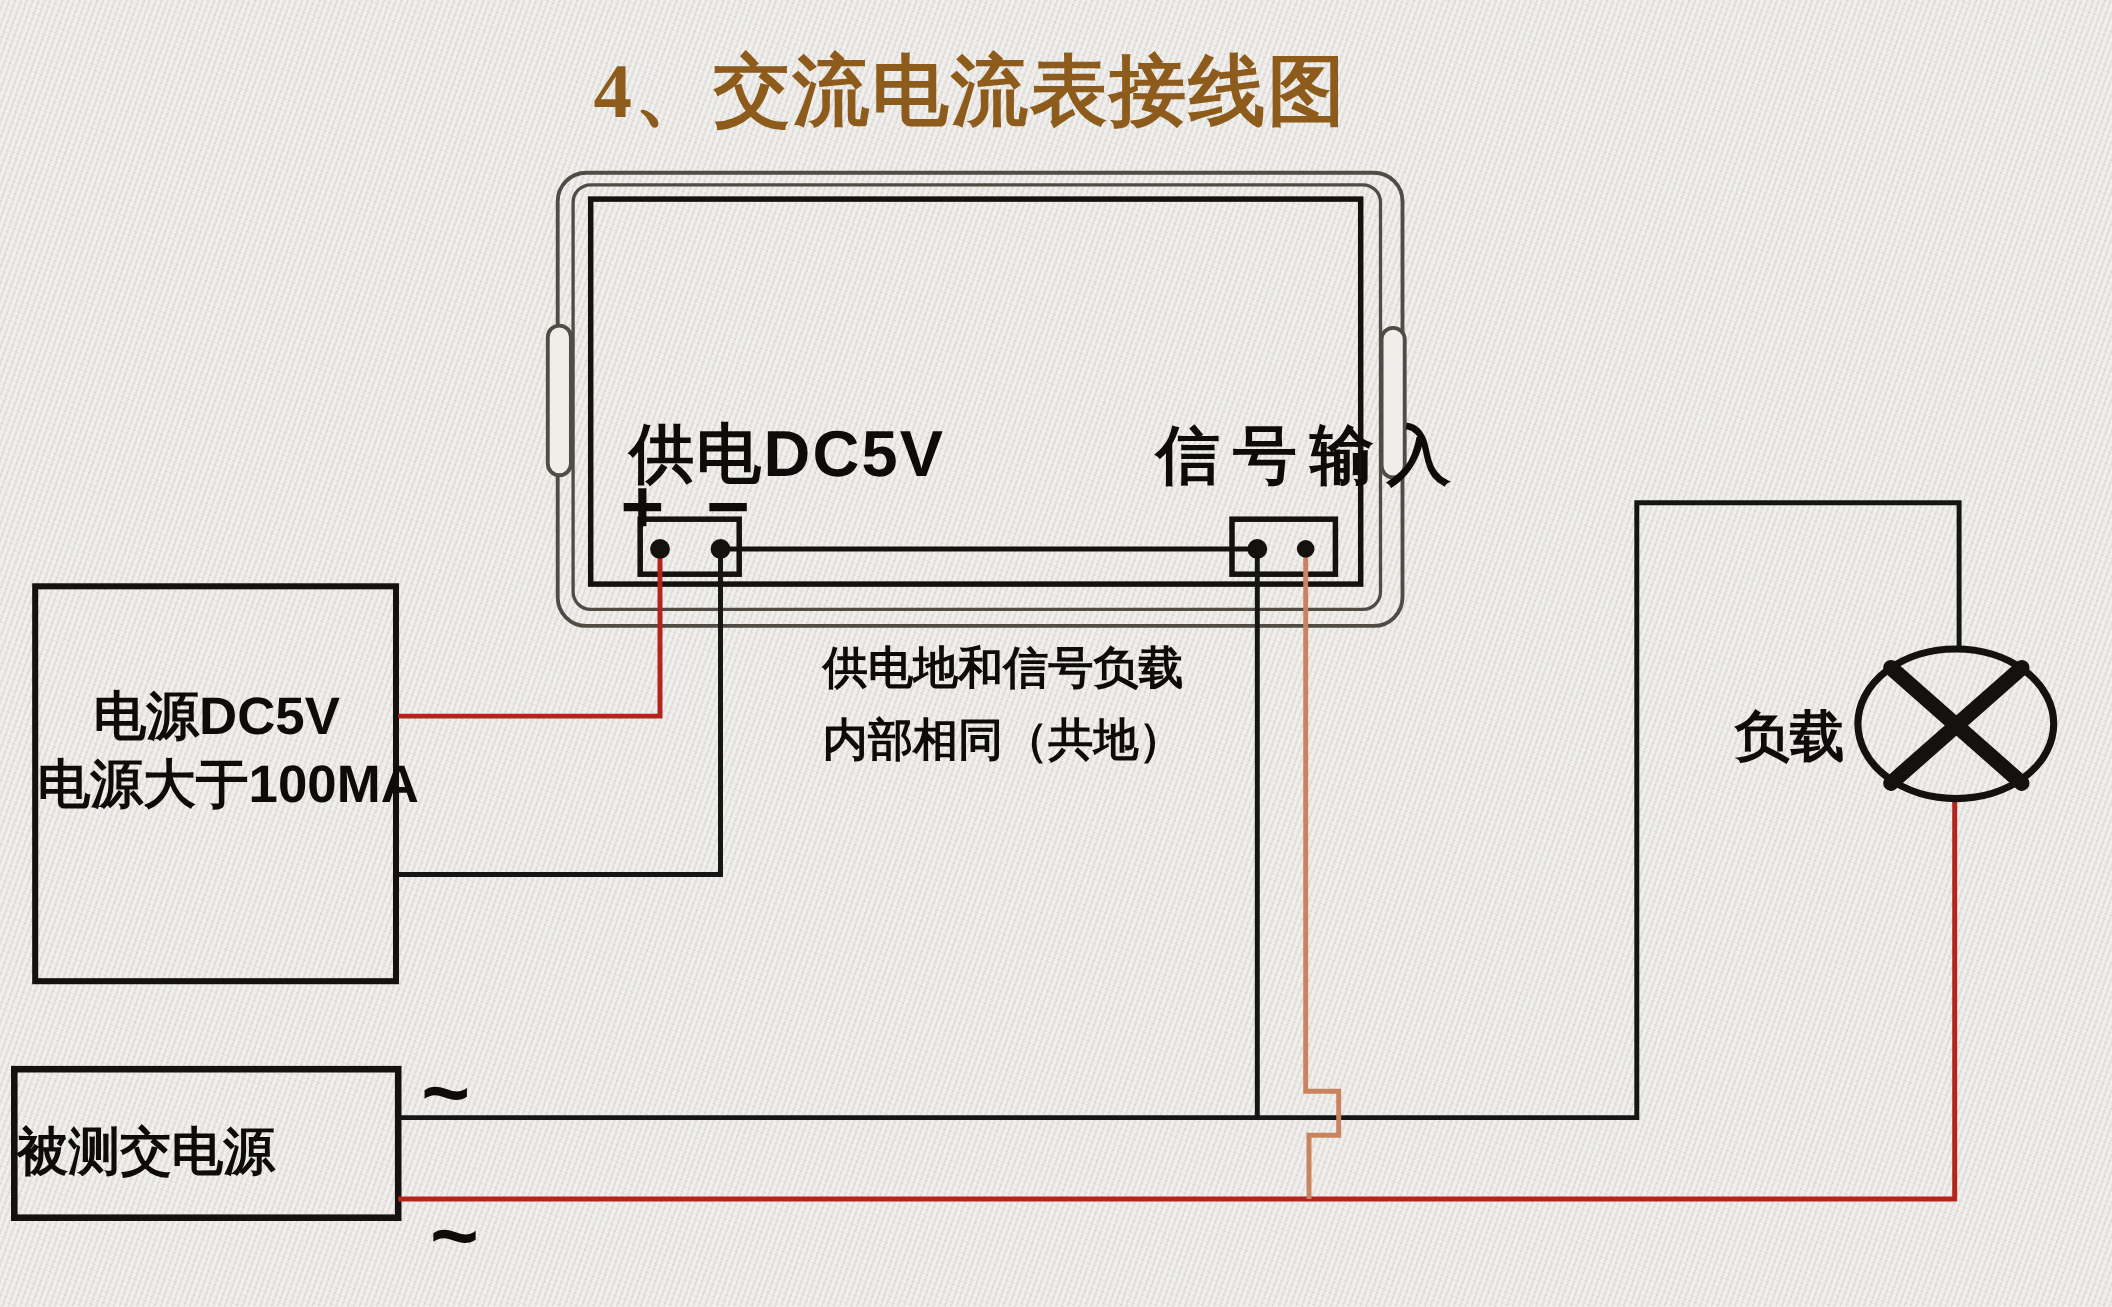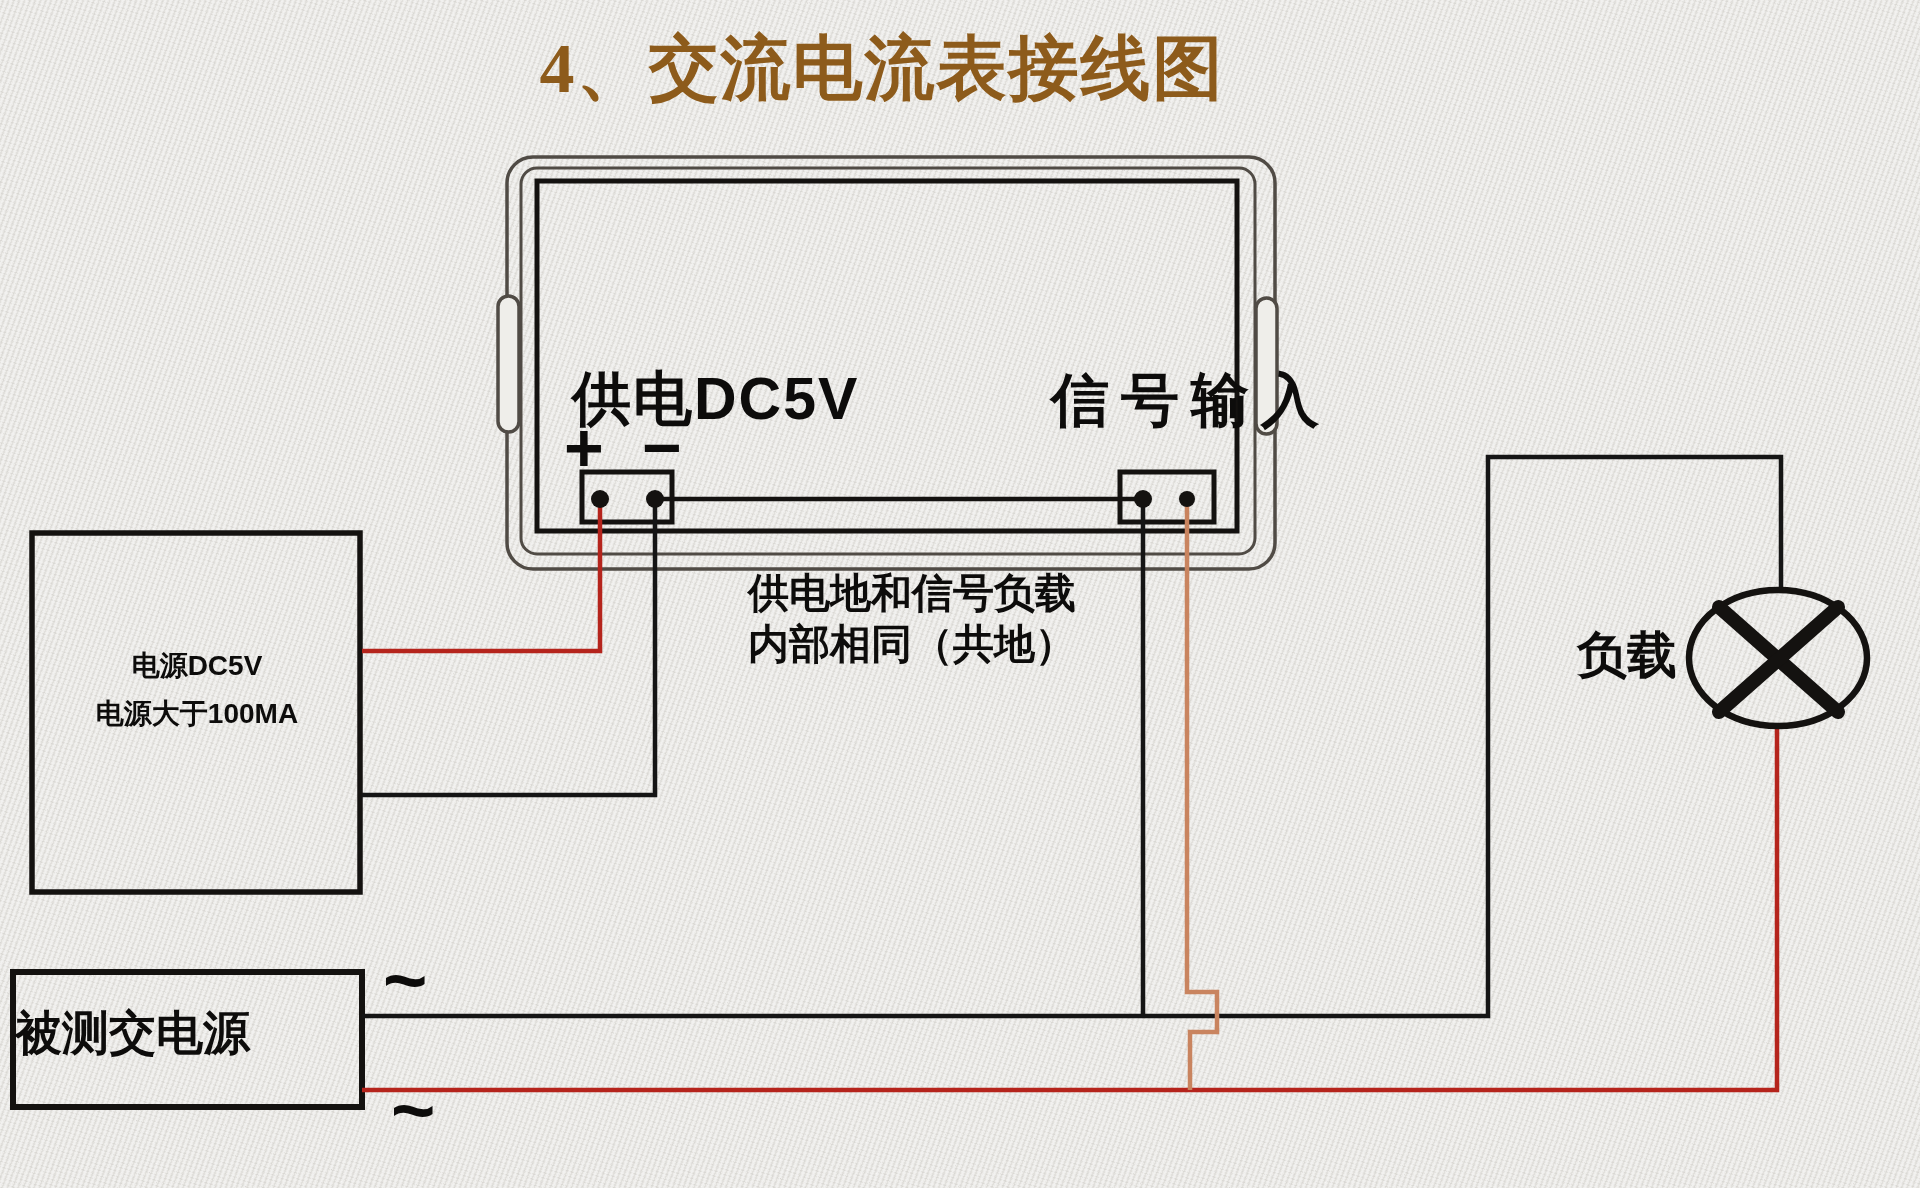--- a/index.html
+++ b/index.html
@@ -10,37 +10,37 @@
     background-color:#edecе9;
     background-color:#edece9;
     background-image:
       repeating-linear-gradient(110deg, rgba(255,255,255,.55) 0 1.5px, rgba(255,255,255,0) 1.5px 5px),
       repeating-linear-gradient(110deg, rgba(125,120,112,.10) 2.5px 4px, rgba(125,120,112,0) 4px 5px),
       repeating-linear-gradient(20deg, rgba(125,120,112,.07) 0 1px, rgba(125,120,112,0) 1px 5px);
     font-family:"Liberation Sans","DejaVu Sans",sans-serif;
     color:#0d0c0b;
   }
   .abs{position:absolute;}
-  .lbl{font-weight:bold;white-space:nowrap;}
+  .lbl{font-weight:bold;white-space:nowrap;margin-top:14px;}
   .title{
     left:382px;top:22px;width:1000px;
     text-align:center;
     font-family:"Liberation Serif","DejaVu Serif",serif;
     font-weight:900;font-size:70px;letter-spacing:2px;
     color:#8d5b1b;
   }
   .spec{left:630px;top:200px;width:530px;text-align:center;
         font-size:55px;line-height:76px;font-weight:900;}
   .power-label{left:572px;top:360px;font-size:59px;letter-spacing:2px;}
   .signal-label{left:1051px;top:362px;font-size:58px;letter-spacing:12px;}
   .plus{left:564px;top:408px;font-size:68px;font-weight:900;}
   .minus{left:642px;top:408px;font-size:68px;font-weight:900;}
   .note{left:748px;top:568px;font-size:41px;line-height:51px;font-weight:900;}
-  .psu-text{left:34px;top:642px;width:326px;text-align:center;
-            font-size:28px;line-height:48px;font-weight:900;}
+  .psu-text{left:34px;top:614px;width:326px;text-align:center;
+            font-size:48px;line-height:48px;font-weight:900;}
   .ac-label{left:15px;top:1002px;width:347px;text-align:left;font-size:47px;font-weight:900;}
   .tilde-top{left:383px;top:942px;font-size:76px;font-weight:900;line-height:76px;}
   .tilde-bottom{left:391px;top:1072px;font-size:76px;font-weight:900;line-height:76px;}
   .load-label{left:1577px;top:622px;font-size:50px;font-weight:700;}
   svg{position:absolute;left:0;top:0;}
 </style>
 </head>
 <body>
 
 <div class="stage">

